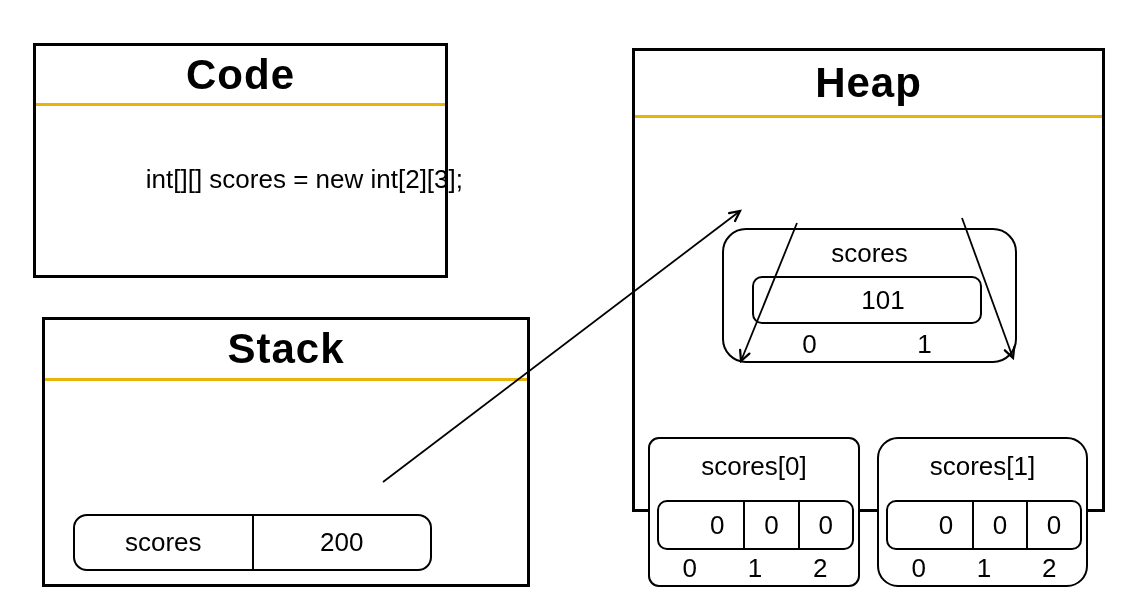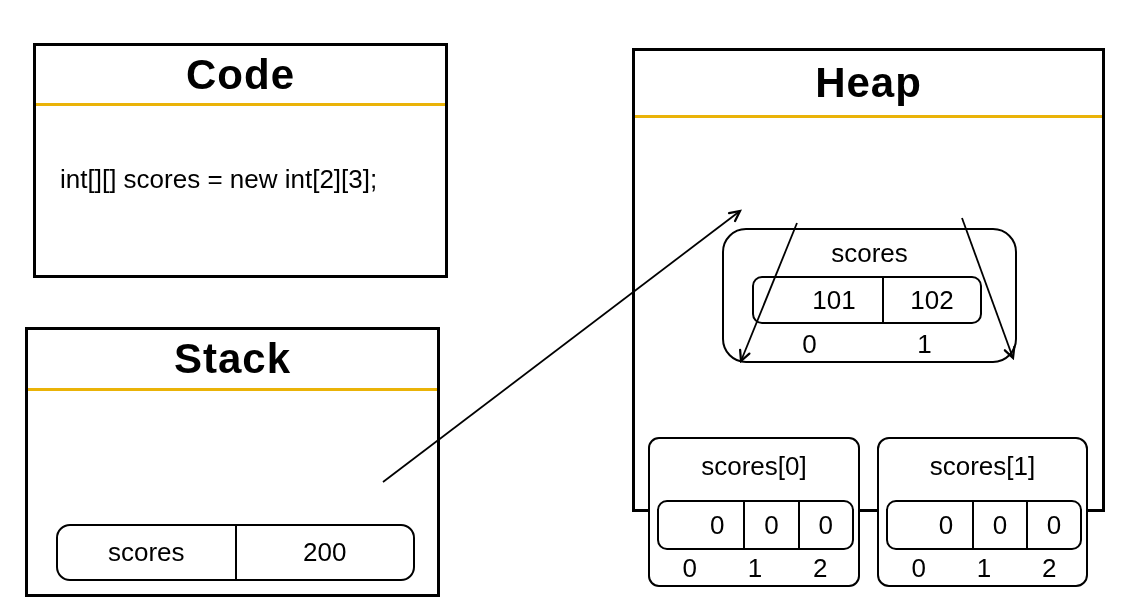--- a/index.html
+++ b/index.html
@@ -35,30 +35,31 @@
   .panel-body {
     position: relative;
     width: 100%;
   }
 
   
   .code-panel { left: 33px; top: 43px; width: 415px; height: 235px; }
   .code-panel .panel-header { height: 60px; }
   .code-line {
     position: absolute;
-    left: 24px;
+    left: 36px;
     top: 58px;
     font-size: 26px;
     white-space: nowrap;
     overflow: hidden;
     width: 391px;
-  }
-
-  
-  .stack-panel { left: 25px; top: 317px; width: 415px; height: 270px; margin-top: 10px; }
+    text-align: right;
+  }
+
+  
+  .stack-panel { left: 42px; top: 317px; width: 488px; height: 270px; }
   .stack-panel .panel-header { height: 61px; }
   .var-row {
     position: absolute;
     left: 28px;
     top: 133px;
     width: 359px;
     height: 57px;
     border: 2.5px solid #000000;
     border-radius: 14px;
     box-sizing: border-box;
@@ -118,21 +119,21 @@
   }
 
   
   .obj-scores { left: 87px; top: 110px; width: 295px; height: 135px; border-radius: 24px; }
   .obj-scores .obj-label { top: 8px; }
   .obj-scores .cells { left: 28px; top: 46px; width: 230px; height: 48px; }
   .obj-scores .indices { left: 28px; top: 99px; width: 230px; }
 
   
   .obj-row0 { left: 13px; top: 319px; width: 212px; height: 150px; border-radius: 11px; }
-  .obj-row1 { left: 242px; top: 319px; width: 211px; height: 150px; border-radius: 12px; }
+  .obj-row1 { left: 242px; top: 319px; width: 211px; height: 150px; border-radius: 21px; }
   .obj-row0 .obj-label, .obj-row1 .obj-label { top: 12px; }
   .obj-row0 .cells { left: 7px; top: 61px; width: 197px; height: 50px; }
   .obj-row1 .cells { left: 7px; top: 61px; width: 196px; height: 50px; }
   .obj-row0 .indices, .obj-row1 .indices { left: 7px; top: 114px; width: 196px; }
 
   
   .arrows {
     position: absolute;
     left: 0; top: 0;
     width: 1136px;
@@ -163,21 +164,20 @@
   </section>
 
   <section class="panel heap-panel">
     <div class="panel-header">Heap</div>
     <div class="panel-body">
 
       <div class="heap-obj obj-scores">
         <div class="obj-label">scores</div>
         <div class="cells">
           <div class="cell">101</div>
-          <div class="cell">102</div>
         </div>
         <div class="indices">
           <div class="idx">0</div>
           <div class="idx">1</div>
         </div>
       </div>
 
       <div class="heap-obj obj-row0">
         <div class="obj-label">scores[0]</div>
         <div class="cells">

